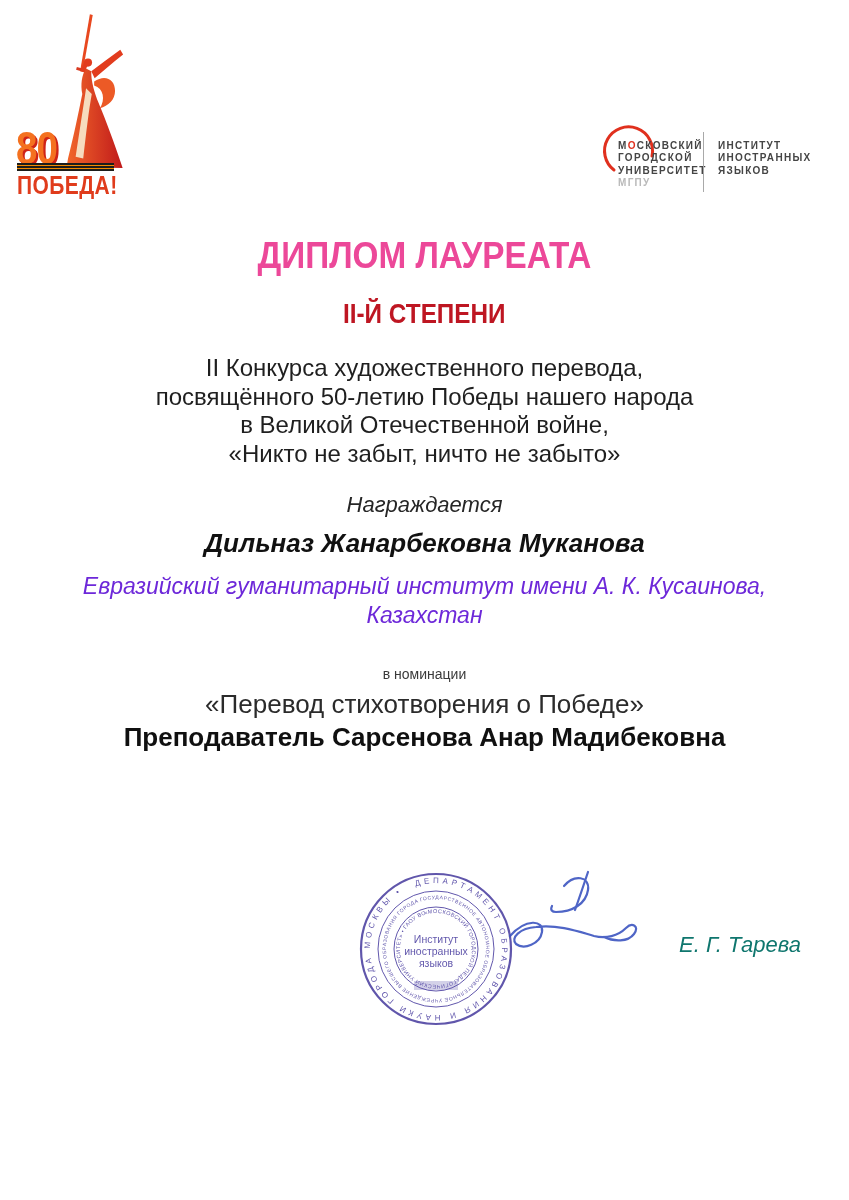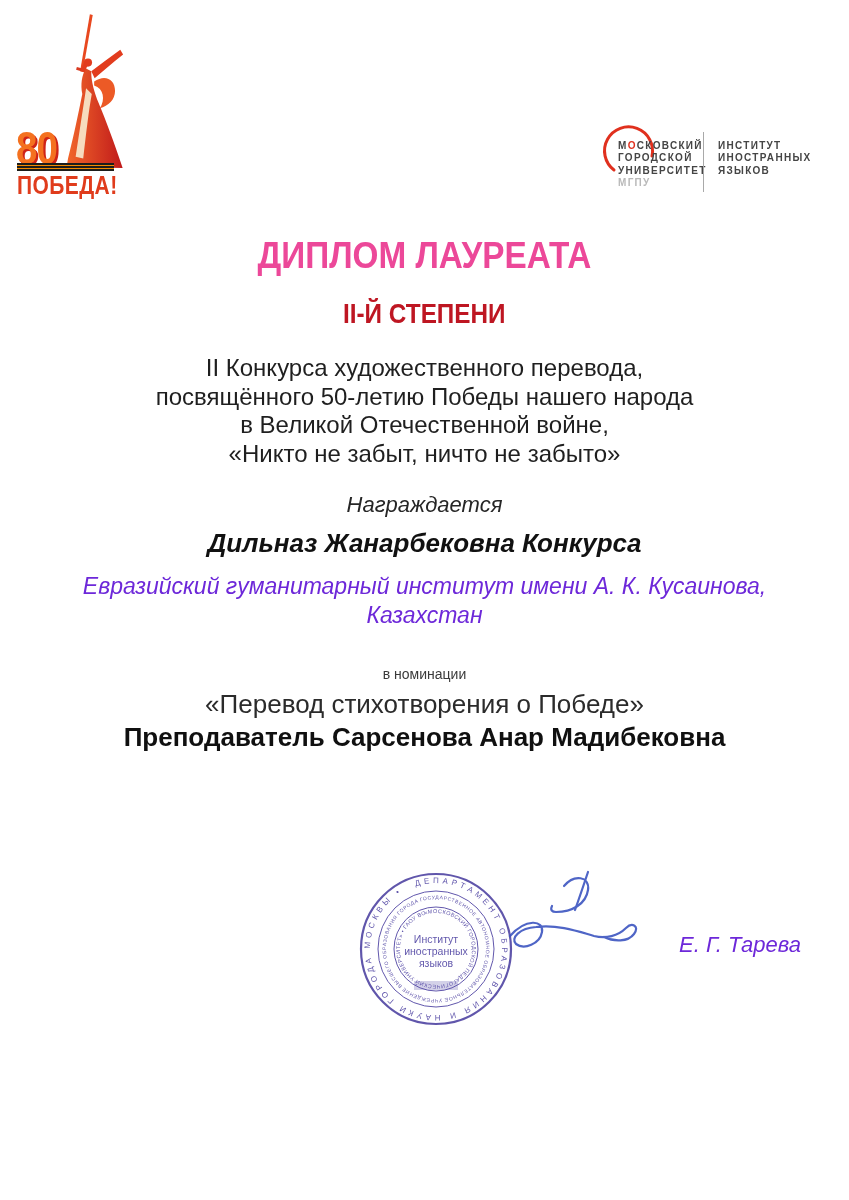--- a/index.html
+++ b/index.html
@@ -43,21 +43,21 @@
   .award-name{top:528px;font-size:26px;font-weight:700;font-style:italic;color:#111;}
   .award-inst{top:572px;font-size:23px;font-style:italic;line-height:28.5px;color:#6d28d9;}
 
   
   .nom-label{top:666px;font-size:14px;color:#3a3a3a;}
   .nom-title{top:689px;font-size:26px;color:#2b2b2b;}
   .nom-teacher{top:722px;font-size:26px;font-weight:700;color:#101010;}
 
   
   .director{left:64px;top:926px;font-size:22px;font-style:italic;line-height:29px;color:#3c3c3c;}
-  .signatory{left:660px;top:932px;width:160px;text-align:center;font-size:22px;font-style:italic;color:#6d28d9;}
+  .signatory{left:660px;top:932px;width:160px;text-align:center;font-size:22px;font-style:italic;color:#0f766e;}
   .stamp-svg{left:356px;top:869px;width:160px;height:160px;}
   .sig-svg{left:492px;top:866px;width:160px;height:100px;}
 </style>
 </head>
 <body>
 
 <div class="page">
 
   <div class="abs victory-logo">
     <svg class="statue-svg" viewBox="0 0 100 170">
@@ -103,21 +103,21 @@
   <div class="abs center title2"><span>II-Й СТЕПЕНИ</span></div>
 
   <div class="abs center contest">
     <div>II Конкурса художественного перевода,</div>
     <div>посвящённого 50-летию Победы нашего народа</div>
     <div>в Великой Отечественной войне,</div>
     <div>«Никто не забыт, ничто не забыто»</div>
   </div>
 
   <div class="abs center award-label">Награждается</div>
-  <div class="abs center award-name">Дильназ Жанарбековна Конкурса</div>
+  <div class="abs center award-name">Дильназ Жанарбековна Муканова</div>
   <div class="abs center award-inst">
     <div>Евразийский гуманитарный институт имени А. К. Кусаинова,</div>
     <div>Казахстан</div>
   </div>
 
   <div class="abs center nom-label">в номинации</div>
   <div class="abs center nom-title">«Перевод стихотворения о Победе»</div>
   <div class="abs center nom-teacher">Преподаватель Сарсенова Анар Мадибековна</div>
 
   <svg class="abs stamp-svg" viewBox="0 0 160 160">

